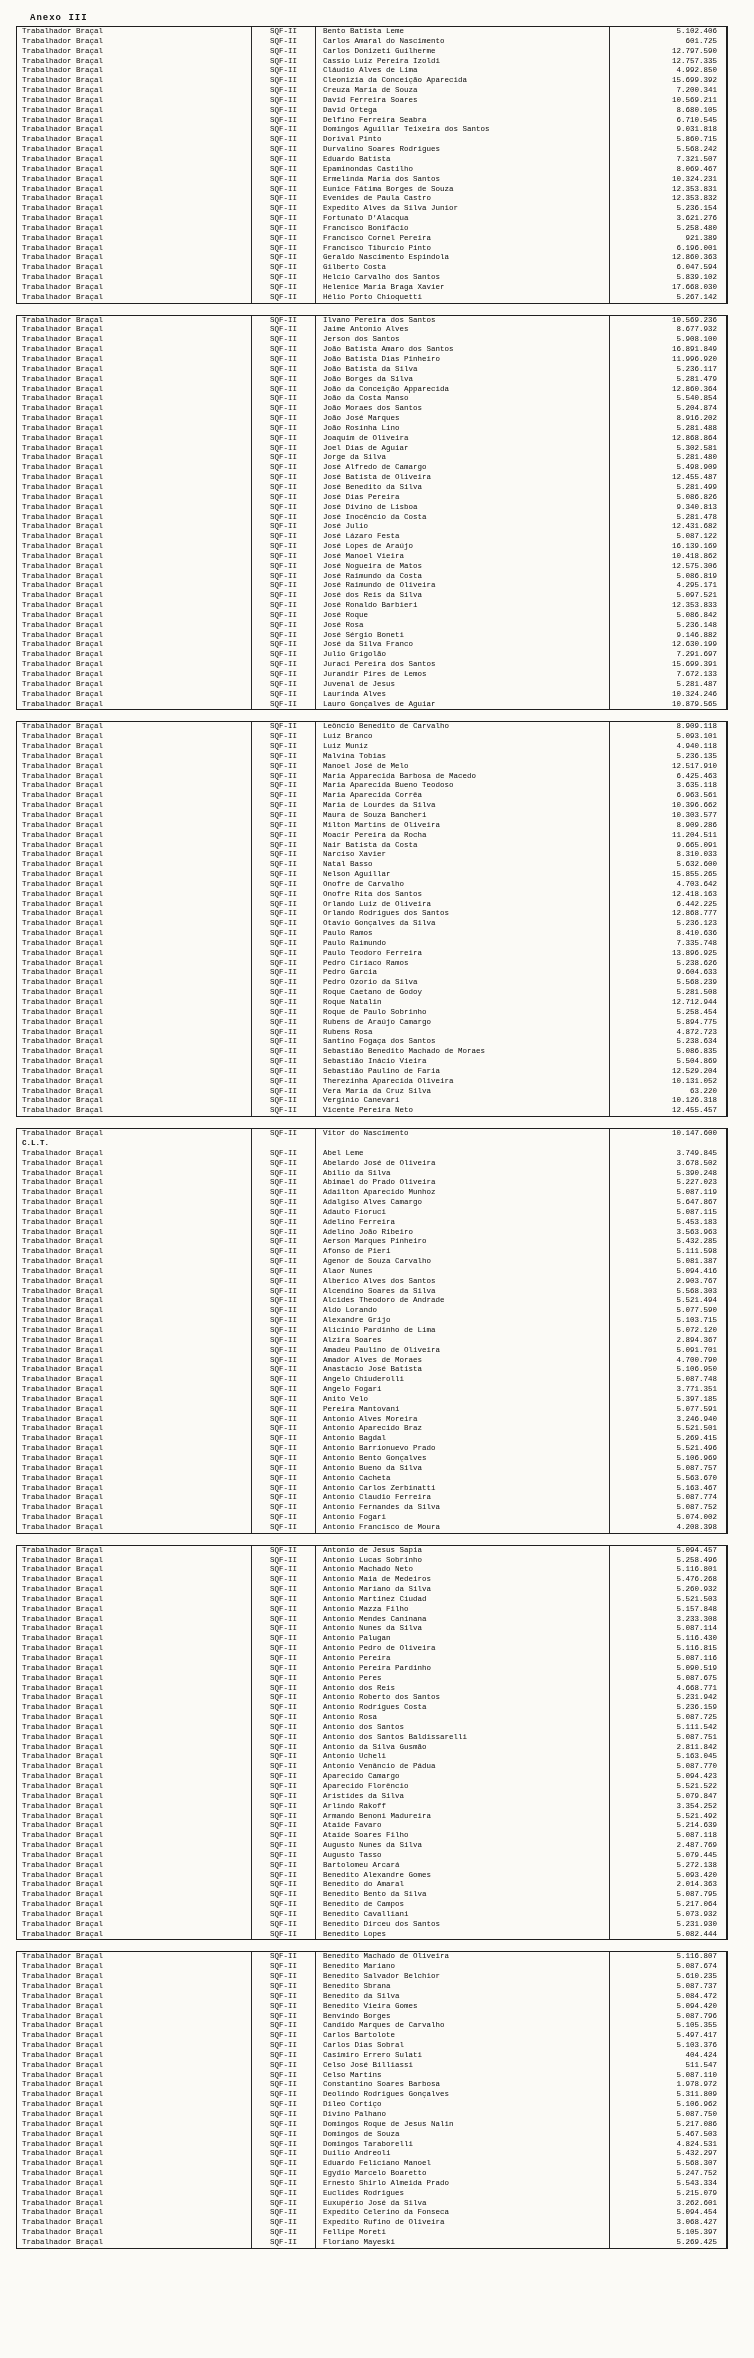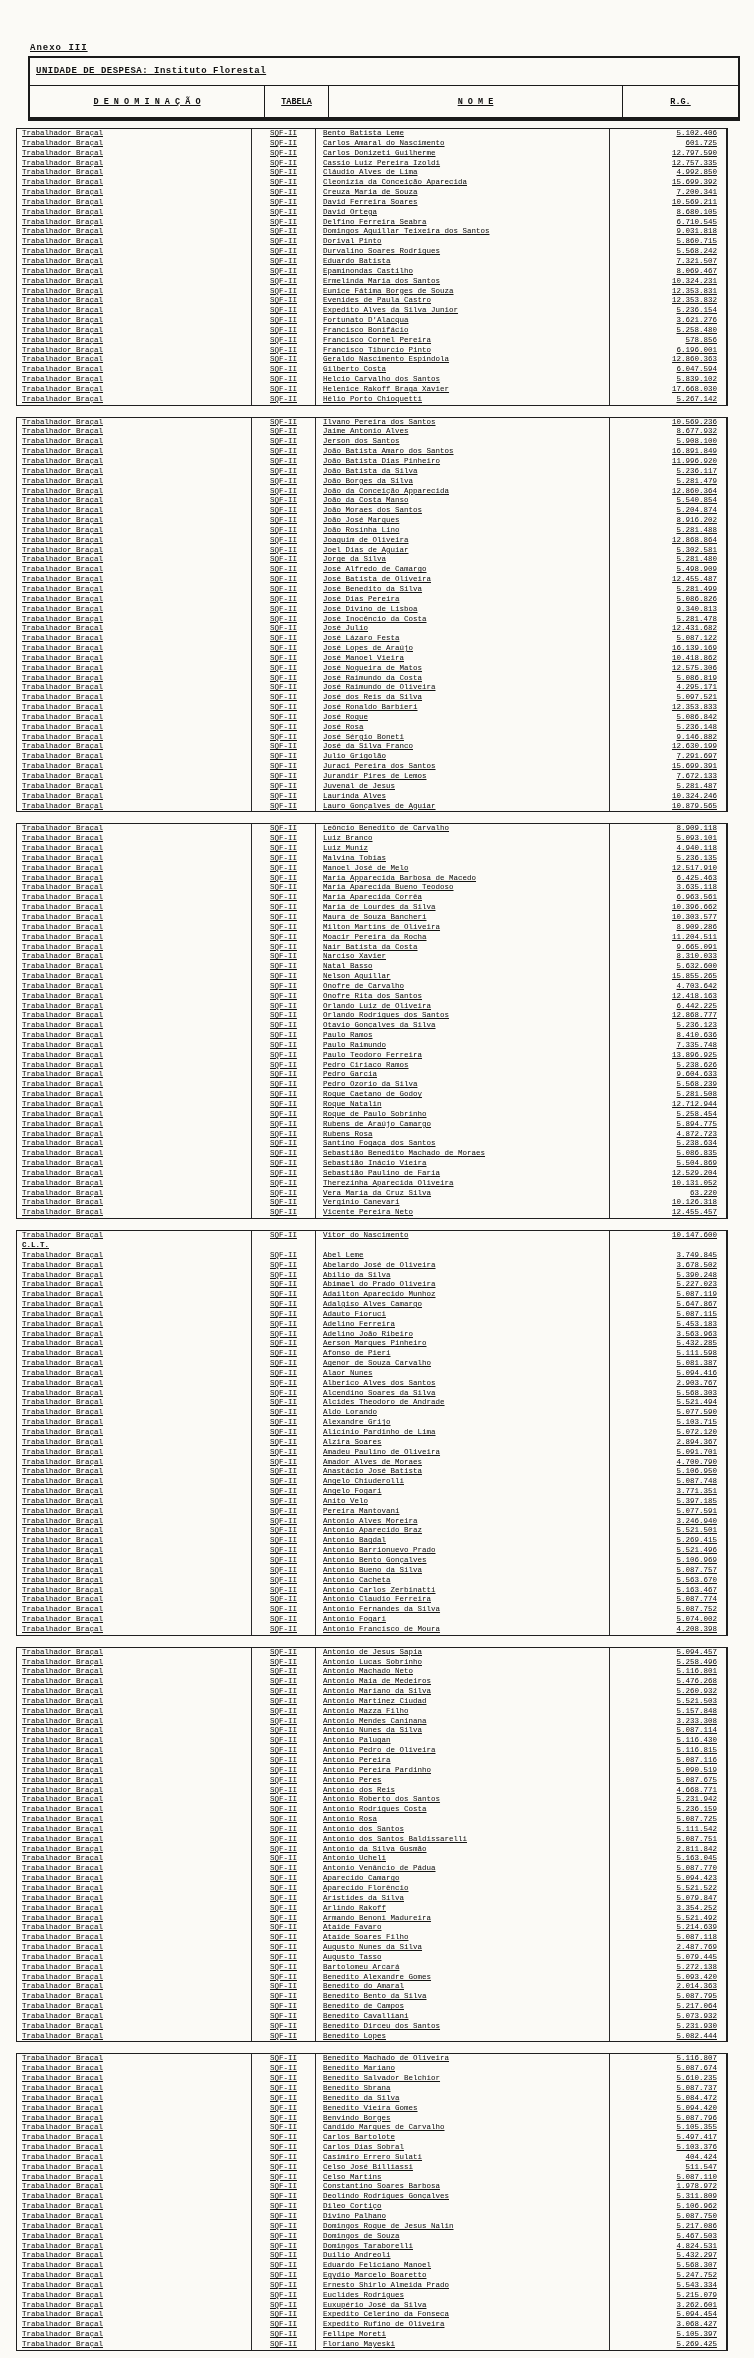--- a/index.html
+++ b/index.html
@@ -4,22 +4,21 @@
 <style>
   html,body{margin:0;padding:0;background:#d9d7d2;}
   .page{
     position:relative;
     width:754px;height:2358px;
     background:#fbfaf6;
     font-family:"Liberation Mono","DejaVu Sans Mono",monospace;
     color:#111;
     overflow:hidden;
     box-sizing:border-box;
-    padding-top:40px;
-    text-decoration:underline;
+    padding-top:10px;
   }
   .annex{
     margin-left:30px;
     font-size:9px;font-weight:bold;letter-spacing:1px;
     height:16px;line-height:16px;color:#141414;
   }
   .frame{
     margin-left:28px;
     width:712px;
     border:2px solid #1a1a1a;
@@ -70,31 +69,20 @@
   .c-rg{text-align:right;padding-right:9px;}
   .label-row .c-den{font-weight:bold;}
 </style>
 </head>
 <body>
 
 <div class="page">
 
   <div class="annex">Anexo III</div>
 
-  <div class="frame">
-    <div class="unit-row">
-      <span>UNIDADE DE DESPESA: Instituto Florestal</span>
-    </div>
-    <div class="col-head">
-      <div class="ch">D E N O M I N A Ç Ã O</div>
-      <div class="ch">TABELA</div>
-      <div class="ch">N O M E</div>
-      <div class="ch">R.G.</div>
-    </div>
-  </div>
 
   <div class="tbody" id="table-body">
       <div class="block">
         <div class="row">
           <div class="cell c-den">Trabalhador Braçal</div>
           <div class="cell c-tab">SQF-II</div>
           <div class="cell c-nom">Bento Batista Leme</div>
           <div class="cell c-rg">5.102.406</div>
         </div>
         <div class="row">
@@ -214,21 +202,21 @@
         <div class="row">
           <div class="cell c-den">Trabalhador Braçal</div>
           <div class="cell c-tab">SQF-II</div>
           <div class="cell c-nom">Francisco Bonifácio</div>
           <div class="cell c-rg">5.258.480</div>
         </div>
         <div class="row">
           <div class="cell c-den">Trabalhador Braçal</div>
           <div class="cell c-tab">SQF-II</div>
           <div class="cell c-nom">Francisco Cornel Pereira</div>
-          <div class="cell c-rg">578.856</div>
+          <div class="cell c-rg">921.389</div>
         </div>
         <div class="row">
           <div class="cell c-den">Trabalhador Braçal</div>
           <div class="cell c-tab">SQF-II</div>
           <div class="cell c-nom">Francisco Tiburcio Pinto</div>
           <div class="cell c-rg">6.196.001</div>
         </div>
         <div class="row">
           <div class="cell c-den">Trabalhador Braçal</div>
           <div class="cell c-tab">SQF-II</div>
@@ -243,21 +231,21 @@
         </div>
         <div class="row">
           <div class="cell c-den">Trabalhador Braçal</div>
           <div class="cell c-tab">SQF-II</div>
           <div class="cell c-nom">Helcio Carvalho dos Santos</div>
           <div class="cell c-rg">5.839.102</div>
         </div>
         <div class="row">
           <div class="cell c-den">Trabalhador Braçal</div>
           <div class="cell c-tab">SQF-II</div>
-          <div class="cell c-nom">Helenice Rakoff Braga Xavier</div>
+          <div class="cell c-nom">Helenice Maria Braga Xavier</div>
           <div class="cell c-rg">17.668.030</div>
         </div>
         <div class="row">
           <div class="cell c-den">Trabalhador Braçal</div>
           <div class="cell c-tab">SQF-II</div>
           <div class="cell c-nom">Hélio Porto Chioquetti</div>
           <div class="cell c-rg">5.267.142</div>
         </div>
       </div>
       <div class="block">

